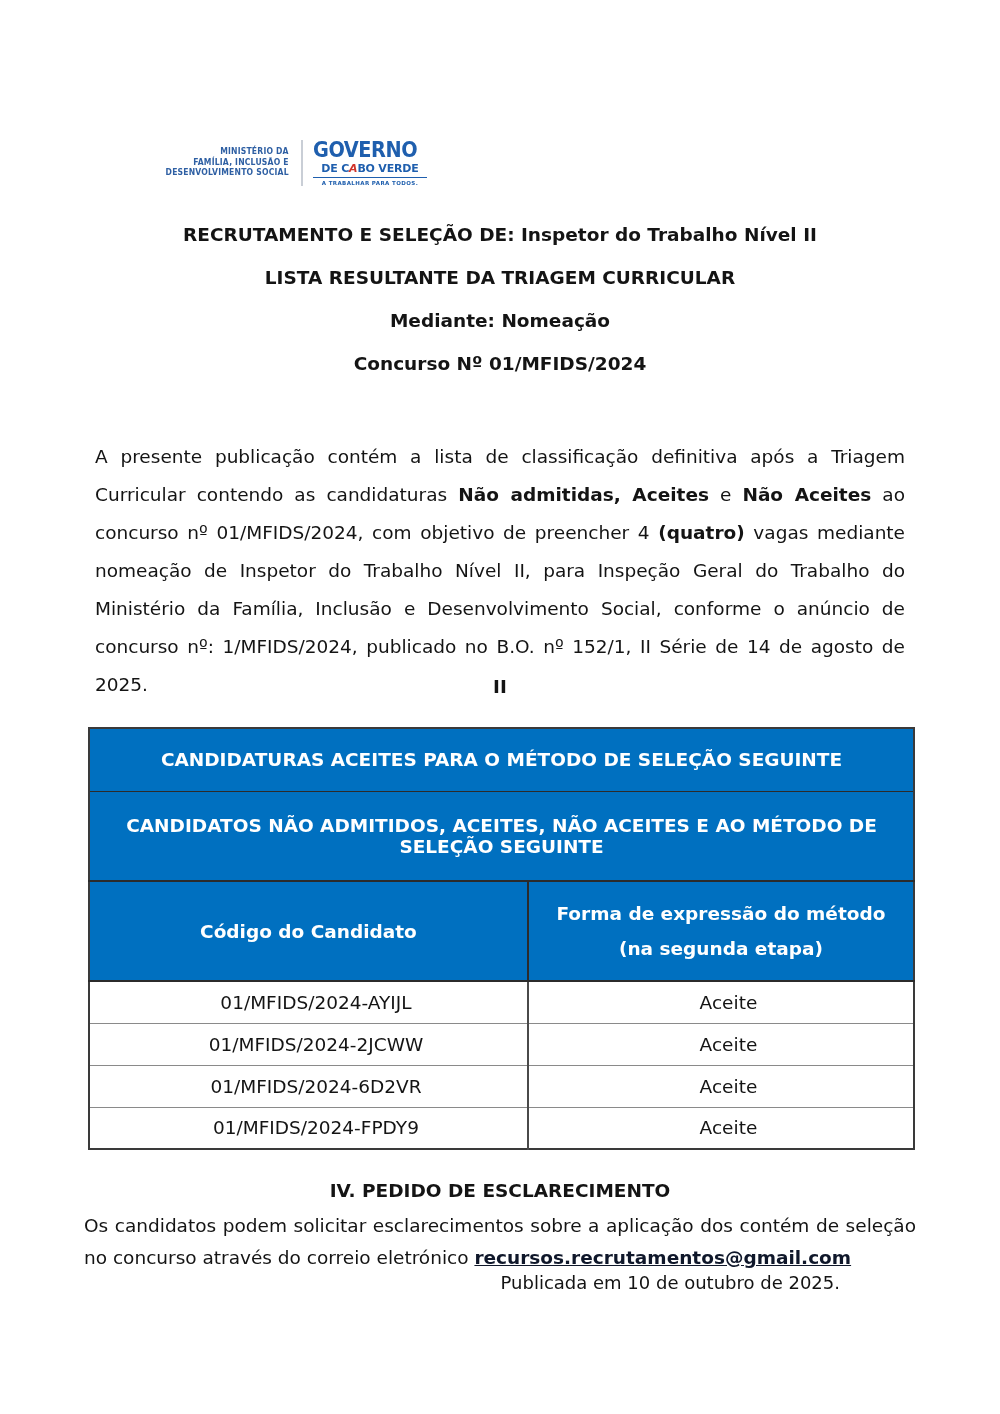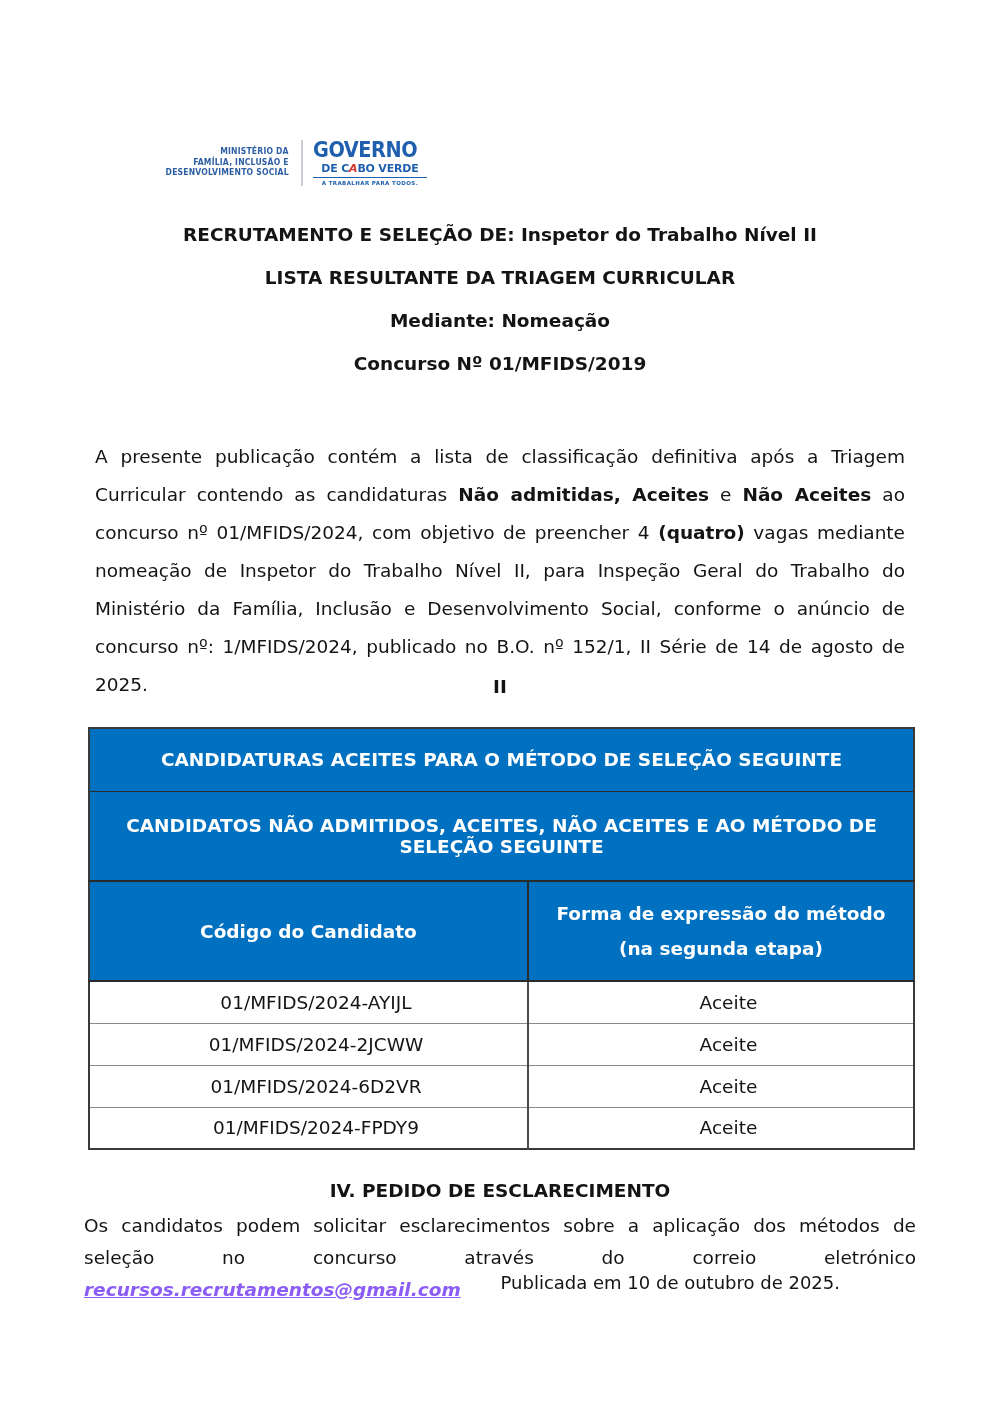--- a/index.html
+++ b/index.html
@@ -101,21 +101,21 @@
   
   .sec4-title {
     position:absolute; top:1168px; left:0; right:0;
     text-align:center; font-weight:bold; font-size:18.5px; color:#141414;
   }
   .footer-par {
     position:absolute; top:1198px; left:84px; right:84px;
     font-size:18.5px; line-height:32px; text-align:justify; color:#141414;
   }
   .email-link {
-    color:#8b5cf6; font-weight:bold; text-decoration:underline; cursor:pointer;font-style:italic;
+    color:#0f172a; font-weight:bold; text-decoration:underline; cursor:pointer;
   }
   .published {
     position:absolute; top:1260px; right:160px;
     font-size:18px; color:#141414;
   }
 </style>
 </head>
 <body>
 
 <div class="page">
@@ -131,21 +131,21 @@
       <div class="gov-title">GOVERNO</div>
       <div class="gov-sub"><span>DE C</span><span class="red-a">A</span><span>BO VERDE</span></div>
       <div class="gov-tagline">A TRABALHAR PARA TODOS.</div>
     </div>
   </div>
 
   <div class="headings">
     <div class="h-line">RECRUTAMENTO E SELEÇÃO DE: Inspetor do Trabalho Nível II</div>
     <div class="h-line">LISTA RESULTANTE DA TRIAGEM CURRICULAR</div>
     <div class="h-line">Mediante: Nomeação</div>
-    <div class="h-line">Concurso Nº 01/MFIDS/2019</div>
+    <div class="h-line">Concurso Nº 01/MFIDS/2024</div>
   </div>
 
   <p class="intro"><span>A presente publicação contém a lista de classificação definitiva após a Triagem Curricular contendo as candidaturas </span><b>Não admitidas, Aceites</b><span> e </span><b>Não Aceites</b><span> ao concurso nº 01/MFIDS/2024, com objetivo de preencher 4 </span><b>(quatro)</b><span> vagas mediante nomeação de  Inspetor do Trabalho Nível II, para Inspeção Geral do Trabalho do Ministério da Família, Inclusão e Desenvolvimento Social, conforme o anúncio de concurso nº: 1/MFIDS/2024, publicado no B.O. nº 152/1, II Série de 14 de agosto de 2025.</span></p>
 
   <div class="roman-ii">II</div>
 
   <table class="result-table">
     <tbody>
         <tr class="band-row band2">
       <td colspan="2">CANDIDATURAS ACEITES PARA O MÉTODO DE SELEÇÃO SEGUINTE</td>
@@ -174,17 +174,17 @@
     </tr>
     <tr class="data-row">
       <td>01/MFIDS/2024-FPDY9</td>
       <td>Aceite</td>
     </tr>
   </tbody>
     </table>
 
   <div class="sec4-title">IV. PEDIDO DE ESCLARECIMENTO</div>
 
-  <p class="footer-par"><span>Os candidatos podem solicitar esclarecimentos sobre a aplicação dos métodos de seleção no concurso através do correio eletrónico  </span><a class="email-link">recursos.recrutamentos@gmail.com</a></p>
+  <p class="footer-par"><span>Os candidatos podem solicitar esclarecimentos sobre a aplicação dos contém de seleção no concurso através do correio eletrónico  </span><a class="email-link">recursos.recrutamentos@gmail.com</a></p>
 
   <div class="published">Publicada em 10 de outubro de 2025.</div>
 
 </div>
 
 </body></html>

